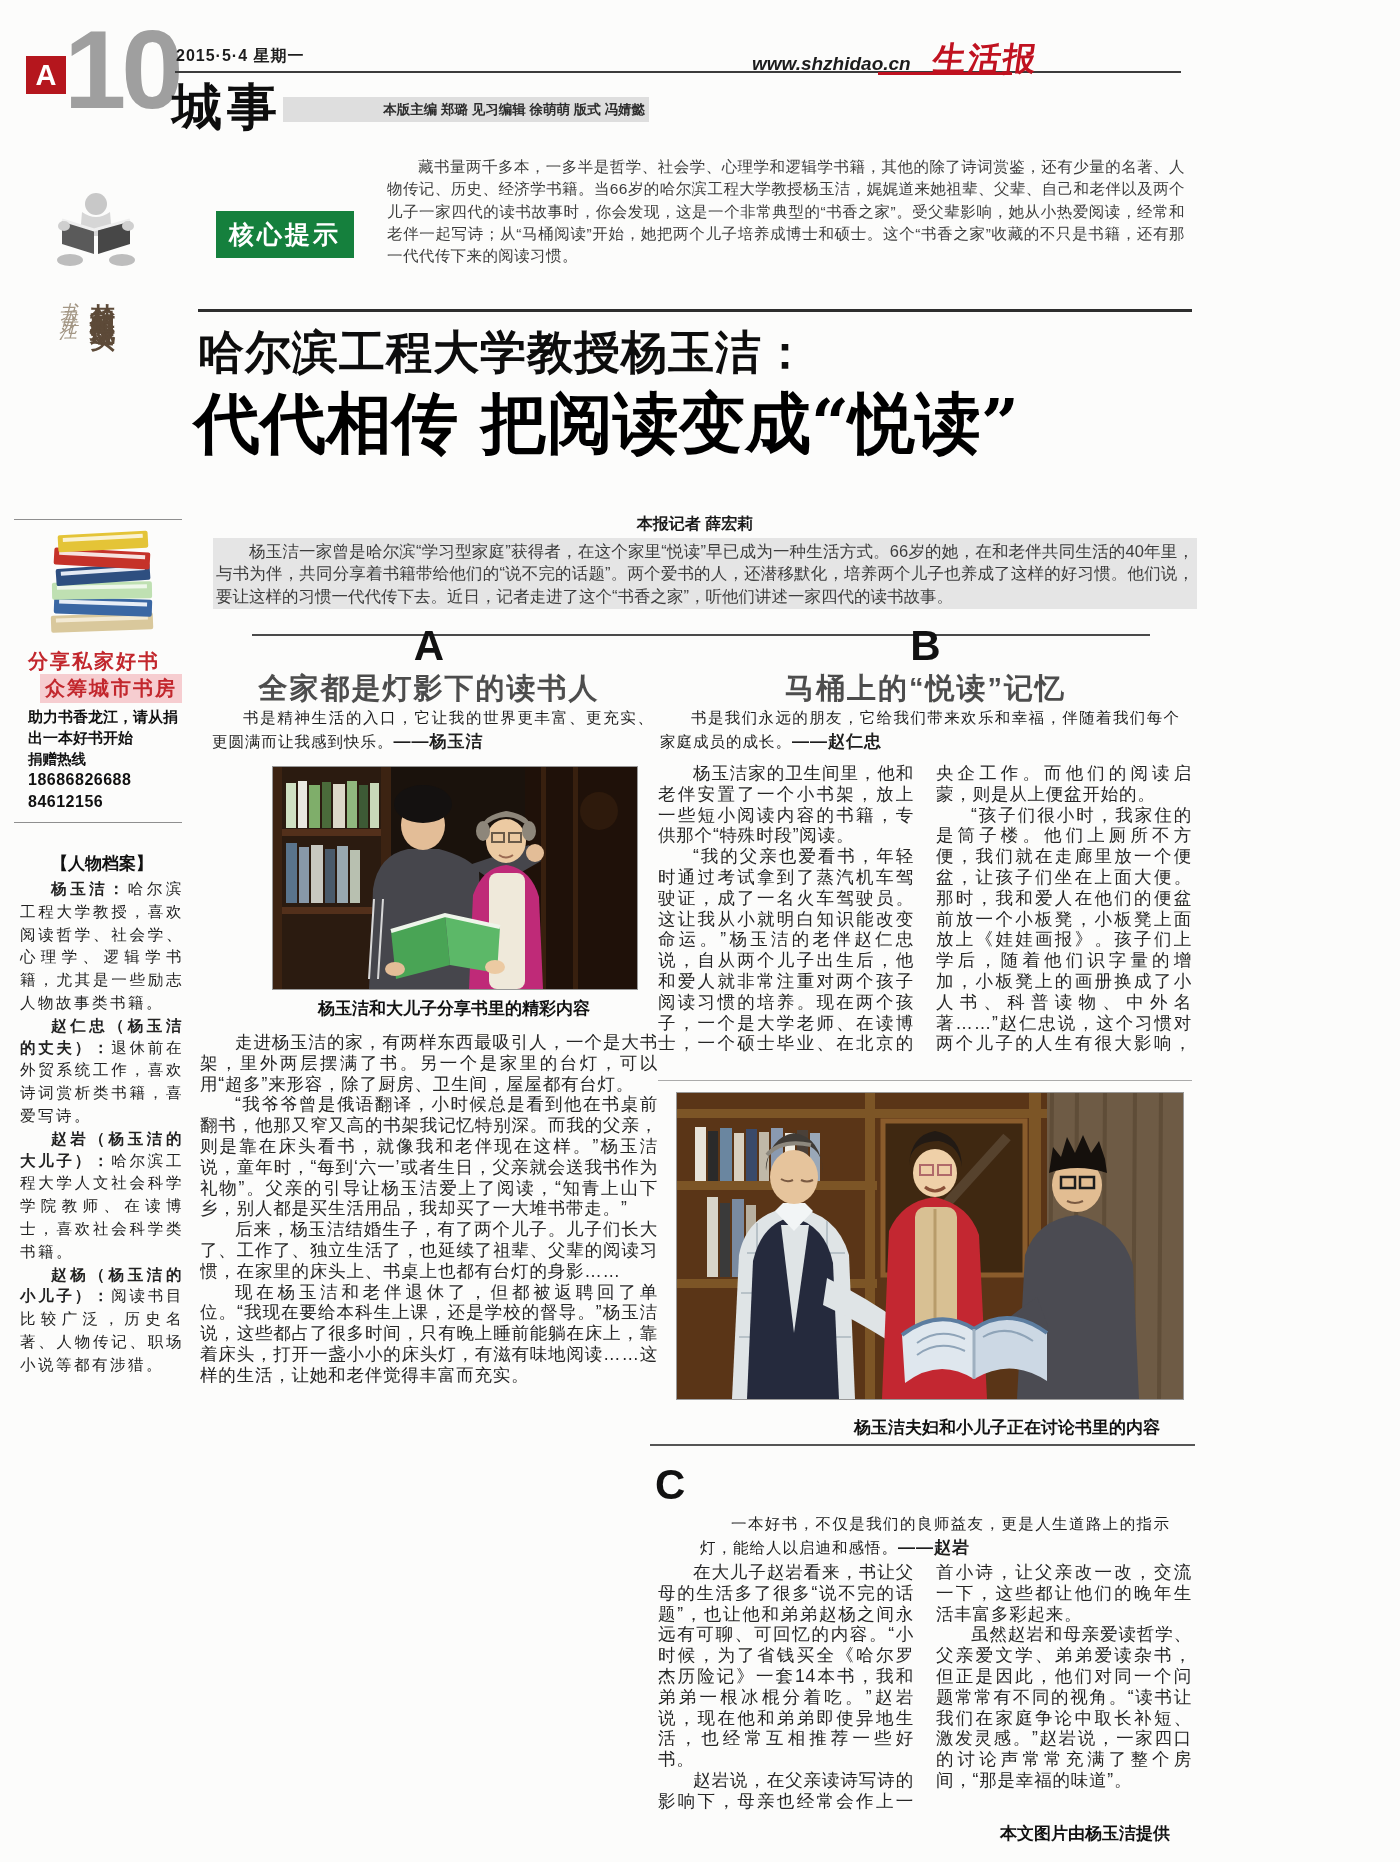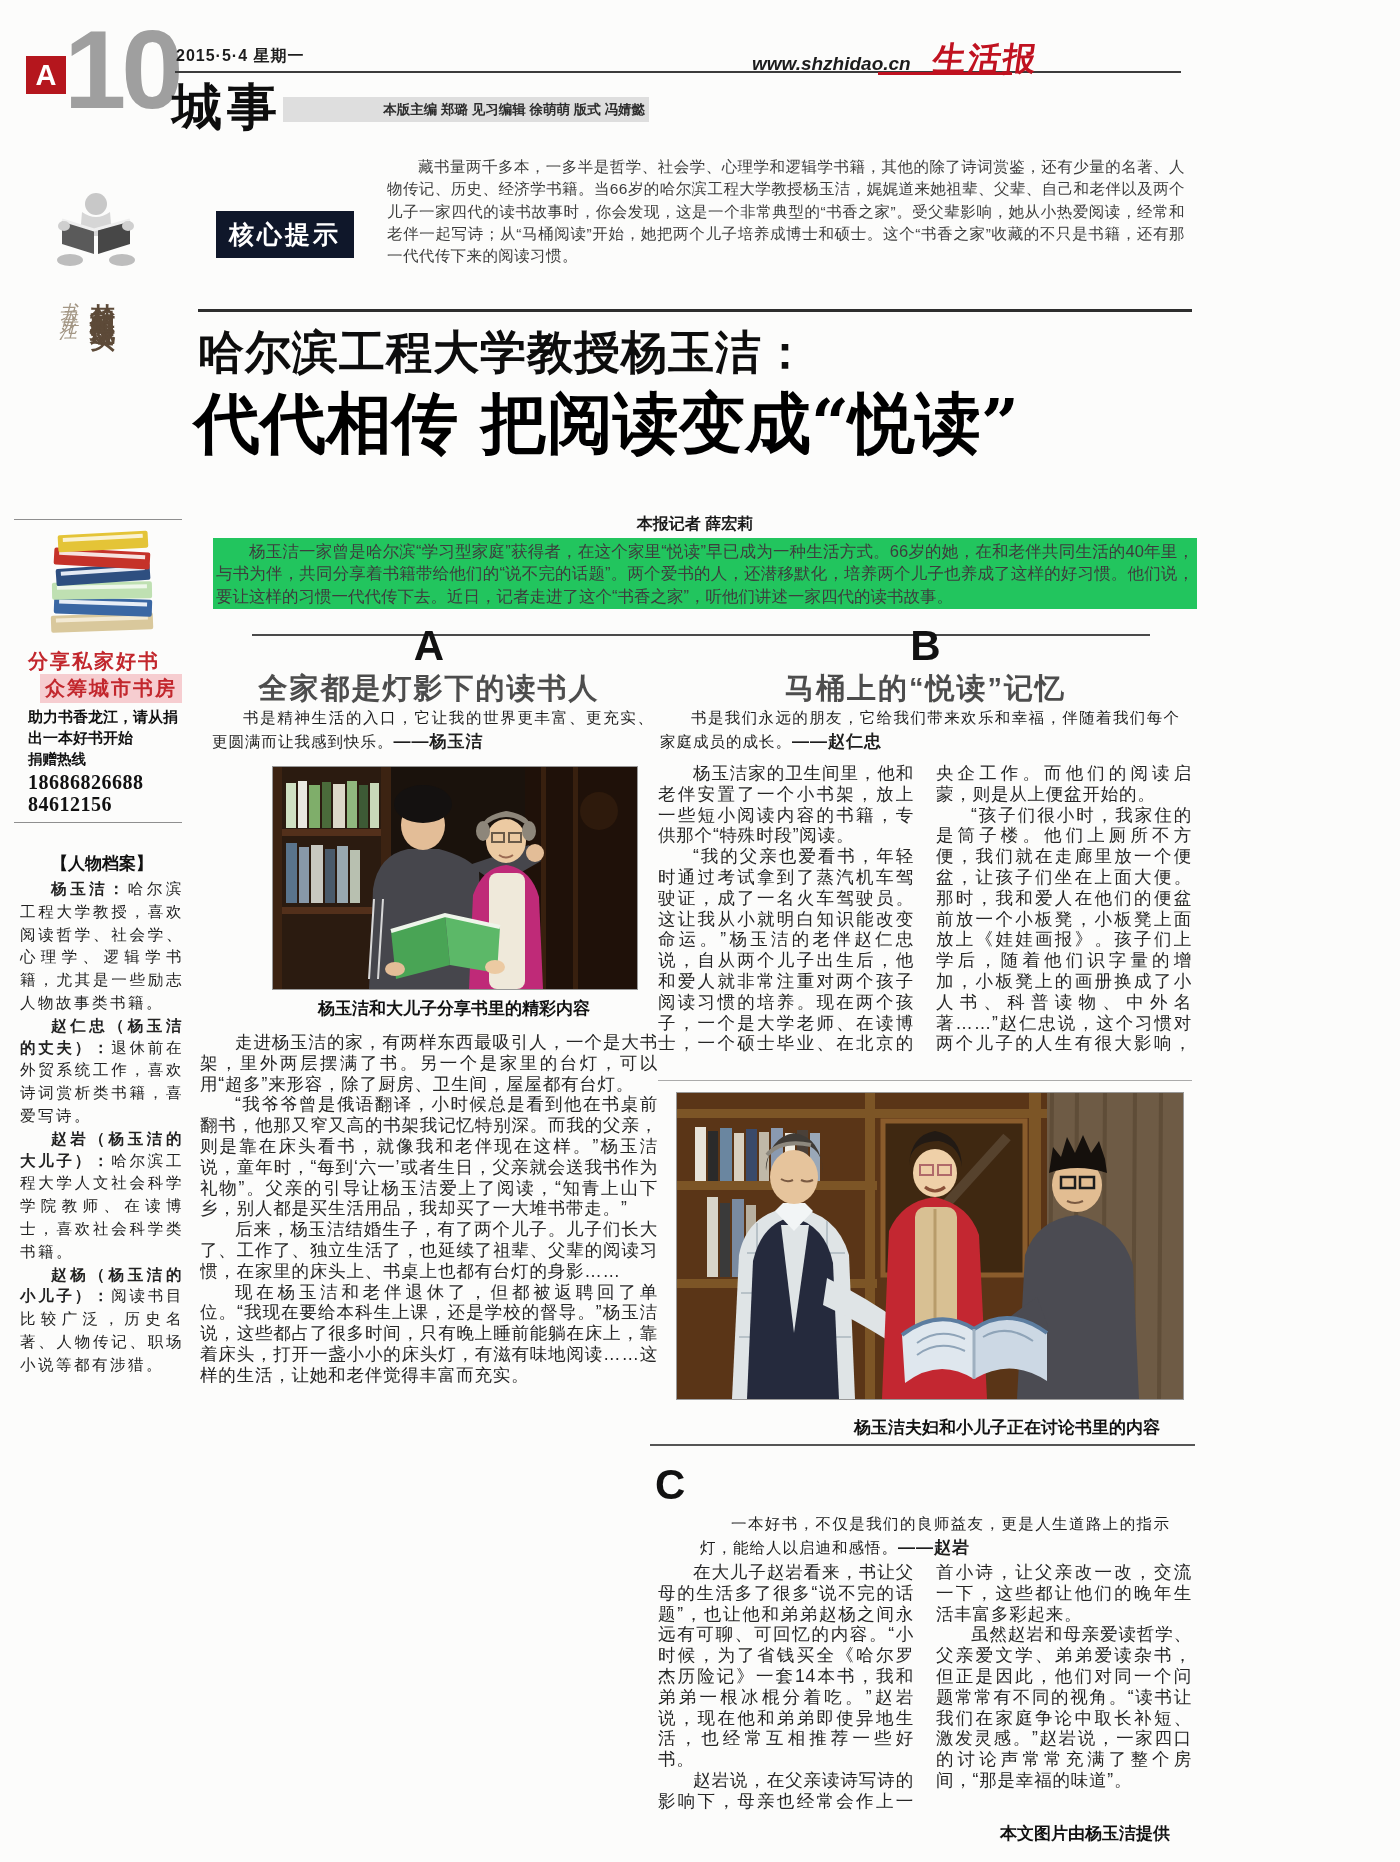--- a/index.html
+++ b/index.html
@@ -26,39 +26,39 @@
     color:#5d4a38;letter-spacing:3px;font-family:"DejaVu Serif",serif;}
   .vert-sub{left:56px;top:288px;height:130px;writing-mode:vertical-rl;font-size:18px;color:#a39684;
     letter-spacing:7px;font-family:"DejaVu Serif",serif;font-style:italic;}
   .side-rule{height:1px;background:#8f8f8f;}
   .books-art{left:48px;top:526px;width:108px;height:110px;}
   .promo1{left:28px;top:648px;font-size:20px;font-weight:900;color:#c2272d;letter-spacing:2px;}
   .promo2{left:40px;top:674px;font-size:20px;font-weight:900;color:#c2272d;letter-spacing:2px;
     background:#f6cdd0;padding:1px 5px;}
   .promo-desc{left:28px;top:706px;width:160px;font-size:15px;font-weight:bold;color:#101010;line-height:21px;}
   .hotline-label{left:28px;top:750px;font-size:14.5px;font-weight:bold;color:#111;}
-  .hotline-num{font-size:20px;font-weight:bold;color:#111;letter-spacing:0.5px;font-family:Liberation Serif, serif;}
+  .hotline-num{font-size:16px;font-weight:bold;color:#111;letter-spacing:0.5px;}
   .profiles-title{left:18px;top:852px;width:168px;text-align:center;font-size:17px;font-weight:bold;color:#111;}
   .profiles{left:20px;top:878px;width:164px;}
   .profiles p{margin:0;text-indent:2em;font-size:15.5px;line-height:21.8px;letter-spacing:2.5px;
     text-align:justify;color:#222;}
   .profiles .pname{font-weight:bold;font-family:"Liberation Sans",sans-serif;}
   .profiles .pdesc{font-family:"DejaVu Serif",serif;}
   
-  .coretip-box{left:216px;top:211px;width:138px;height:47px;background:#0f172a;color:#fff;display:flex;
+  .coretip-box{left:216px;top:211px;width:138px;height:47px;background:#15803d;color:#fff;display:flex;
     align-items:center;justify-content:center;font-size:25px;font-weight:bold;letter-spacing:3px;}
   .coretip-text{left:387px;top:156px;width:798px;font-size:15.5px;line-height:22.3px;color:#3c3c3c;
     text-indent:2em;text-align:justify;letter-spacing:0.4px;}
   
   .main-rule{left:198px;top:309px;width:994px;height:3px;background:#2e2e2e;}
   .kicker{left:198px;top:322px;font-size:46px;font-weight:900;color:#0d0d0d;letter-spacing:1px;}
   .headline{left:194px;top:381px;width:1002px;font-size:66px;font-weight:900;color:#000;
     font-family:"DejaVu Serif",serif;white-space:nowrap;line-height:1.3;}
   .byline{left:200px;top:514px;width:990px;text-align:center;font-size:16px;font-weight:bold;color:#1a1a1a;}
-  .intro{left:213px;top:538px;width:978px;background:#22c55e;font-size:16.5px;line-height:22.3px;
+  .intro{left:213px;top:538px;width:978px;background:#e5e5e5;font-size:16.5px;line-height:22.3px;
     text-indent:2em;color:#3d3d3d;text-align:justify;padding:2px 3px;}
   .intro-rule{left:252px;top:634px;width:898px;height:2px;background:#4a4a4a;}
   
   .sec-letter{font-size:42px;font-weight:900;color:#111;line-height:1;}
   .sec-title{font-size:29px;font-weight:900;color:#4d4d4d;letter-spacing:2px;text-align:center;}
   .quote{font-family:"DejaVu Serif",serif;font-size:15.5px;line-height:24px;color:#1d1d1d;
     text-indent:2em;letter-spacing:1px;margin:0;text-align:justify;}
   .quote .qa{font-family:"Liberation Sans",sans-serif;font-weight:bold;font-size:17px;font-style:normal;}
   .bodytext p{margin:0;text-indent:2em;}
   .bodytext{font-size:17.5px;line-height:20.8px;letter-spacing:0.8px;color:#262626;text-align:justify;}

